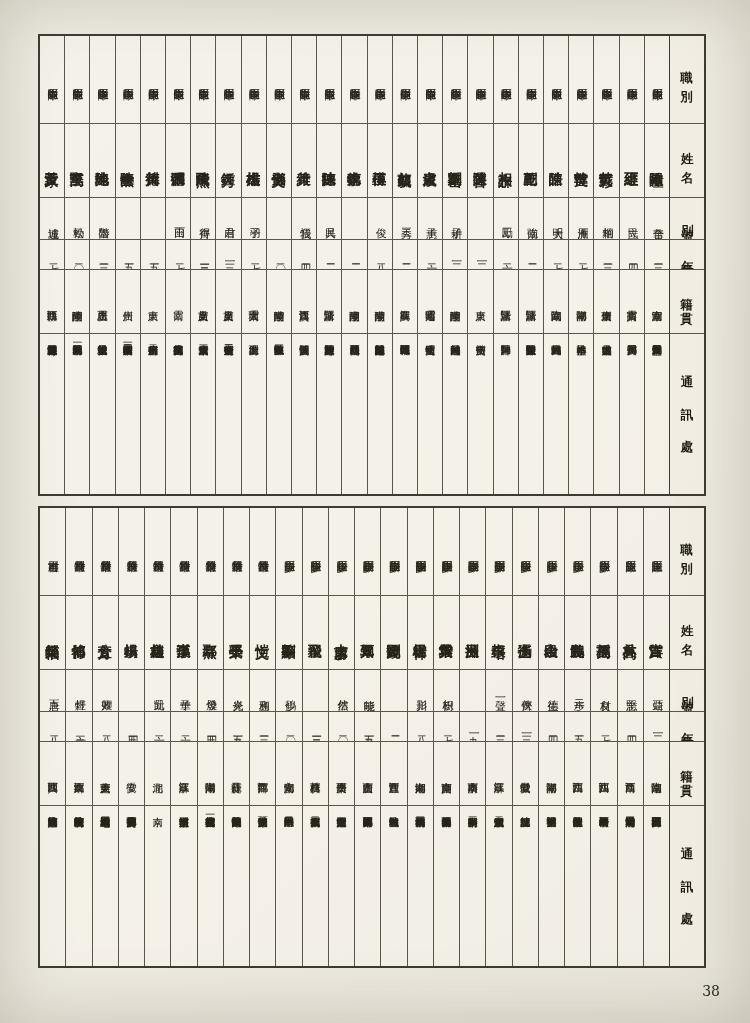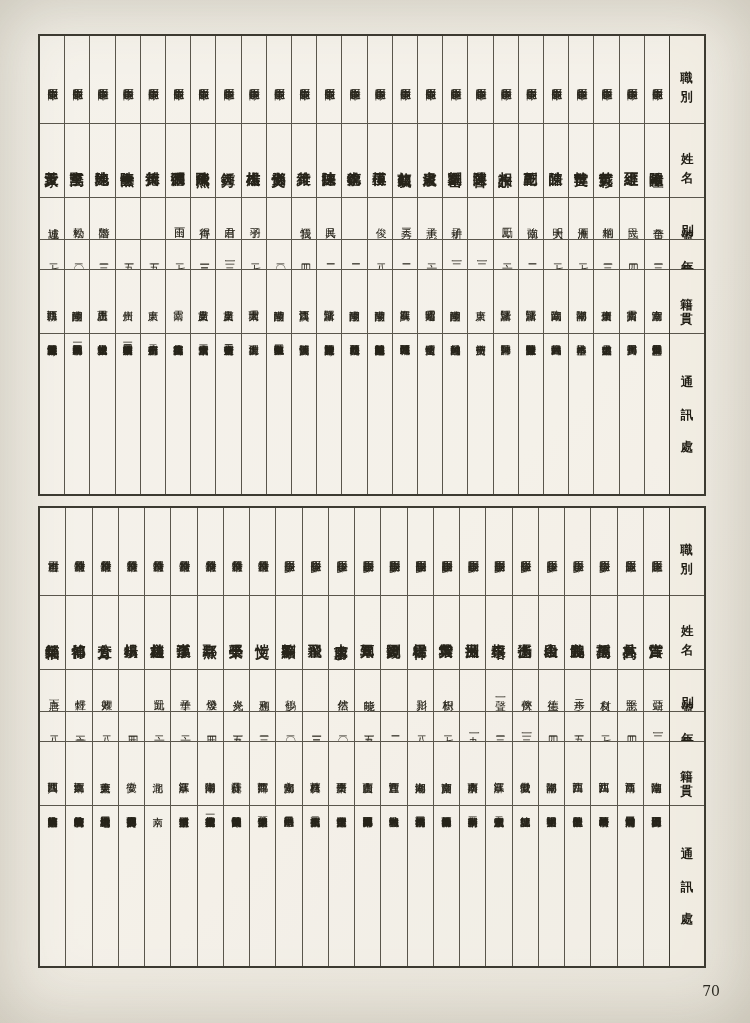--- a/index.html
+++ b/index.html
@@ -485,14 +485,14 @@
         <div class="cell r-name hdr">姓名</div>
         <div class="cell r-alias hdr">別號</div>
         <div class="cell r-age hdr">年齡</div>
         <div class="cell r-origin hdr">籍貫</div>
         <div class="cell r-addr hdr">通訊處</div>
       </div>
     </section>
 
   </div>
 
-  <div class="page-num">70</div>
+  <div class="page-num">38</div>
 </div>
 
 </body></html>

